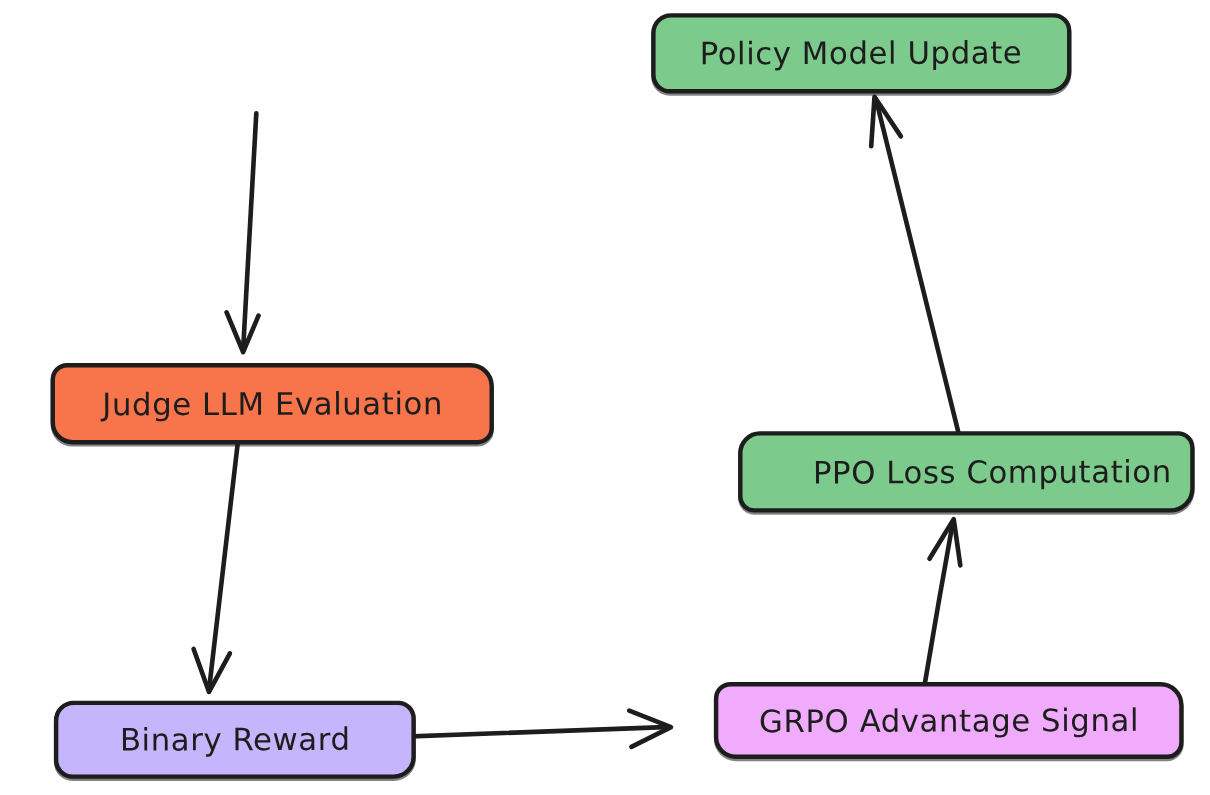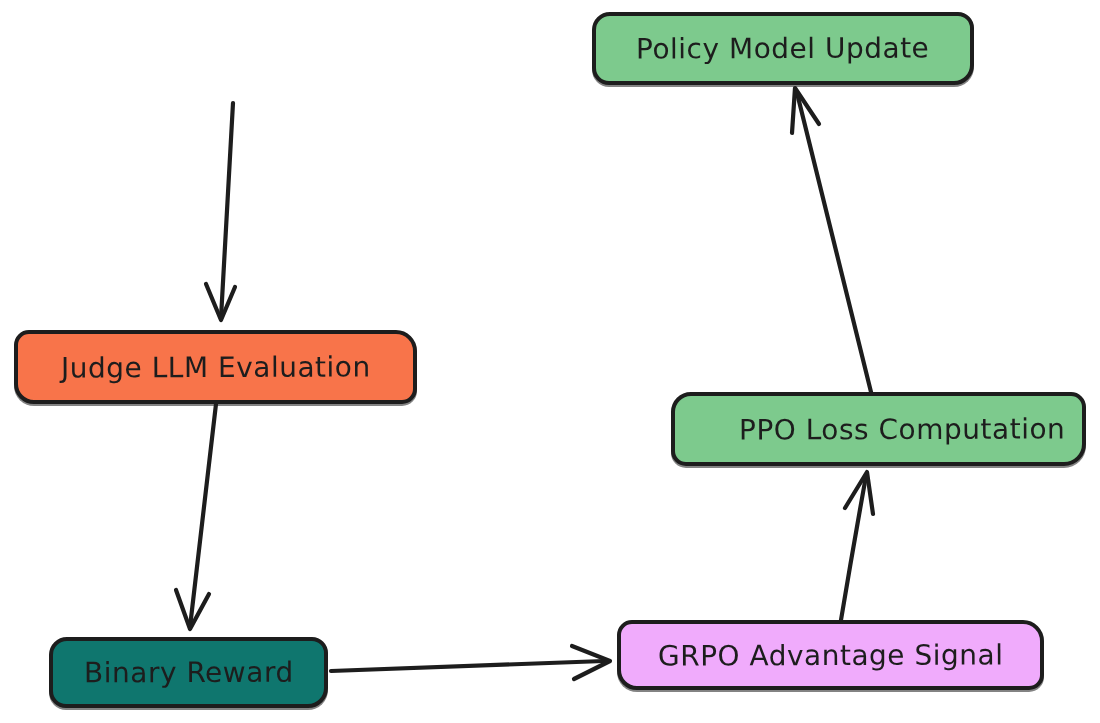--- a/index.html
+++ b/index.html
@@ -36,21 +36,21 @@
     display: flex;
     align-items: center;
     justify-content: center;
     color: #1d1d1d;
     font-size: 28px;
     letter-spacing: 0.5px;
     white-space: nowrap;
     box-shadow: 0 2px 0 rgba(29,29,29,0.55);
   }
   .node.r1 { border-radius: 20px 15px 22px 15px; }
-  .node.r2 { border-radius: 15px 21px 15px 20px; }
+  .node.r2 { border-radius: 15px 21px 15px 20px; margin-left: 32px; }
   .node.r3 { border-radius: 18px 16px 20px 17px; }
   .node span { transform: rotate(-0.2deg); }
 </style>
 </head>
 <body>
 
 <div class="canvas">
 
   <svg class="edges" viewBox="0 0 1100 723" aria-hidden="true">
     <g>
@@ -73,21 +73,21 @@
       <path d="M871,392 Q834,242 797,93"></path>
       <path d="M792,133 L795,88 L819,124"></path>
     </g>
   </svg>
 
 
   <div class="node r2" style="left: 14px; top: 330px; width: 403px; height: 74px; background: rgb(248, 116, 74);">
     <span>Judge LLM Evaluation</span>
   </div>
 
-  <div class="node r3" style="left: 49px; top: 637px; width: 279px; height: 71px; background: #0f766e;">
+  <div class="node r3" style="left: 49px; top: 637px; width: 329px; height: 71px; background: #c4b5fd;">
     <span>Binary Reward</span>
   </div>
 
   <div class="node r2" style="left: 617px; top: 620px; width: 427px; height: 70px; background: #f0abfc;">
     <span>GRPO Advantage Signal</span>
   </div>
 
   <div class="node r1" style="left: 671px; top: 392px; width: 415px; height: 74px; background: rgb(125, 202, 141); padding-left: 48px;">
     <span>PPO Loss Computation</span>
   </div>

